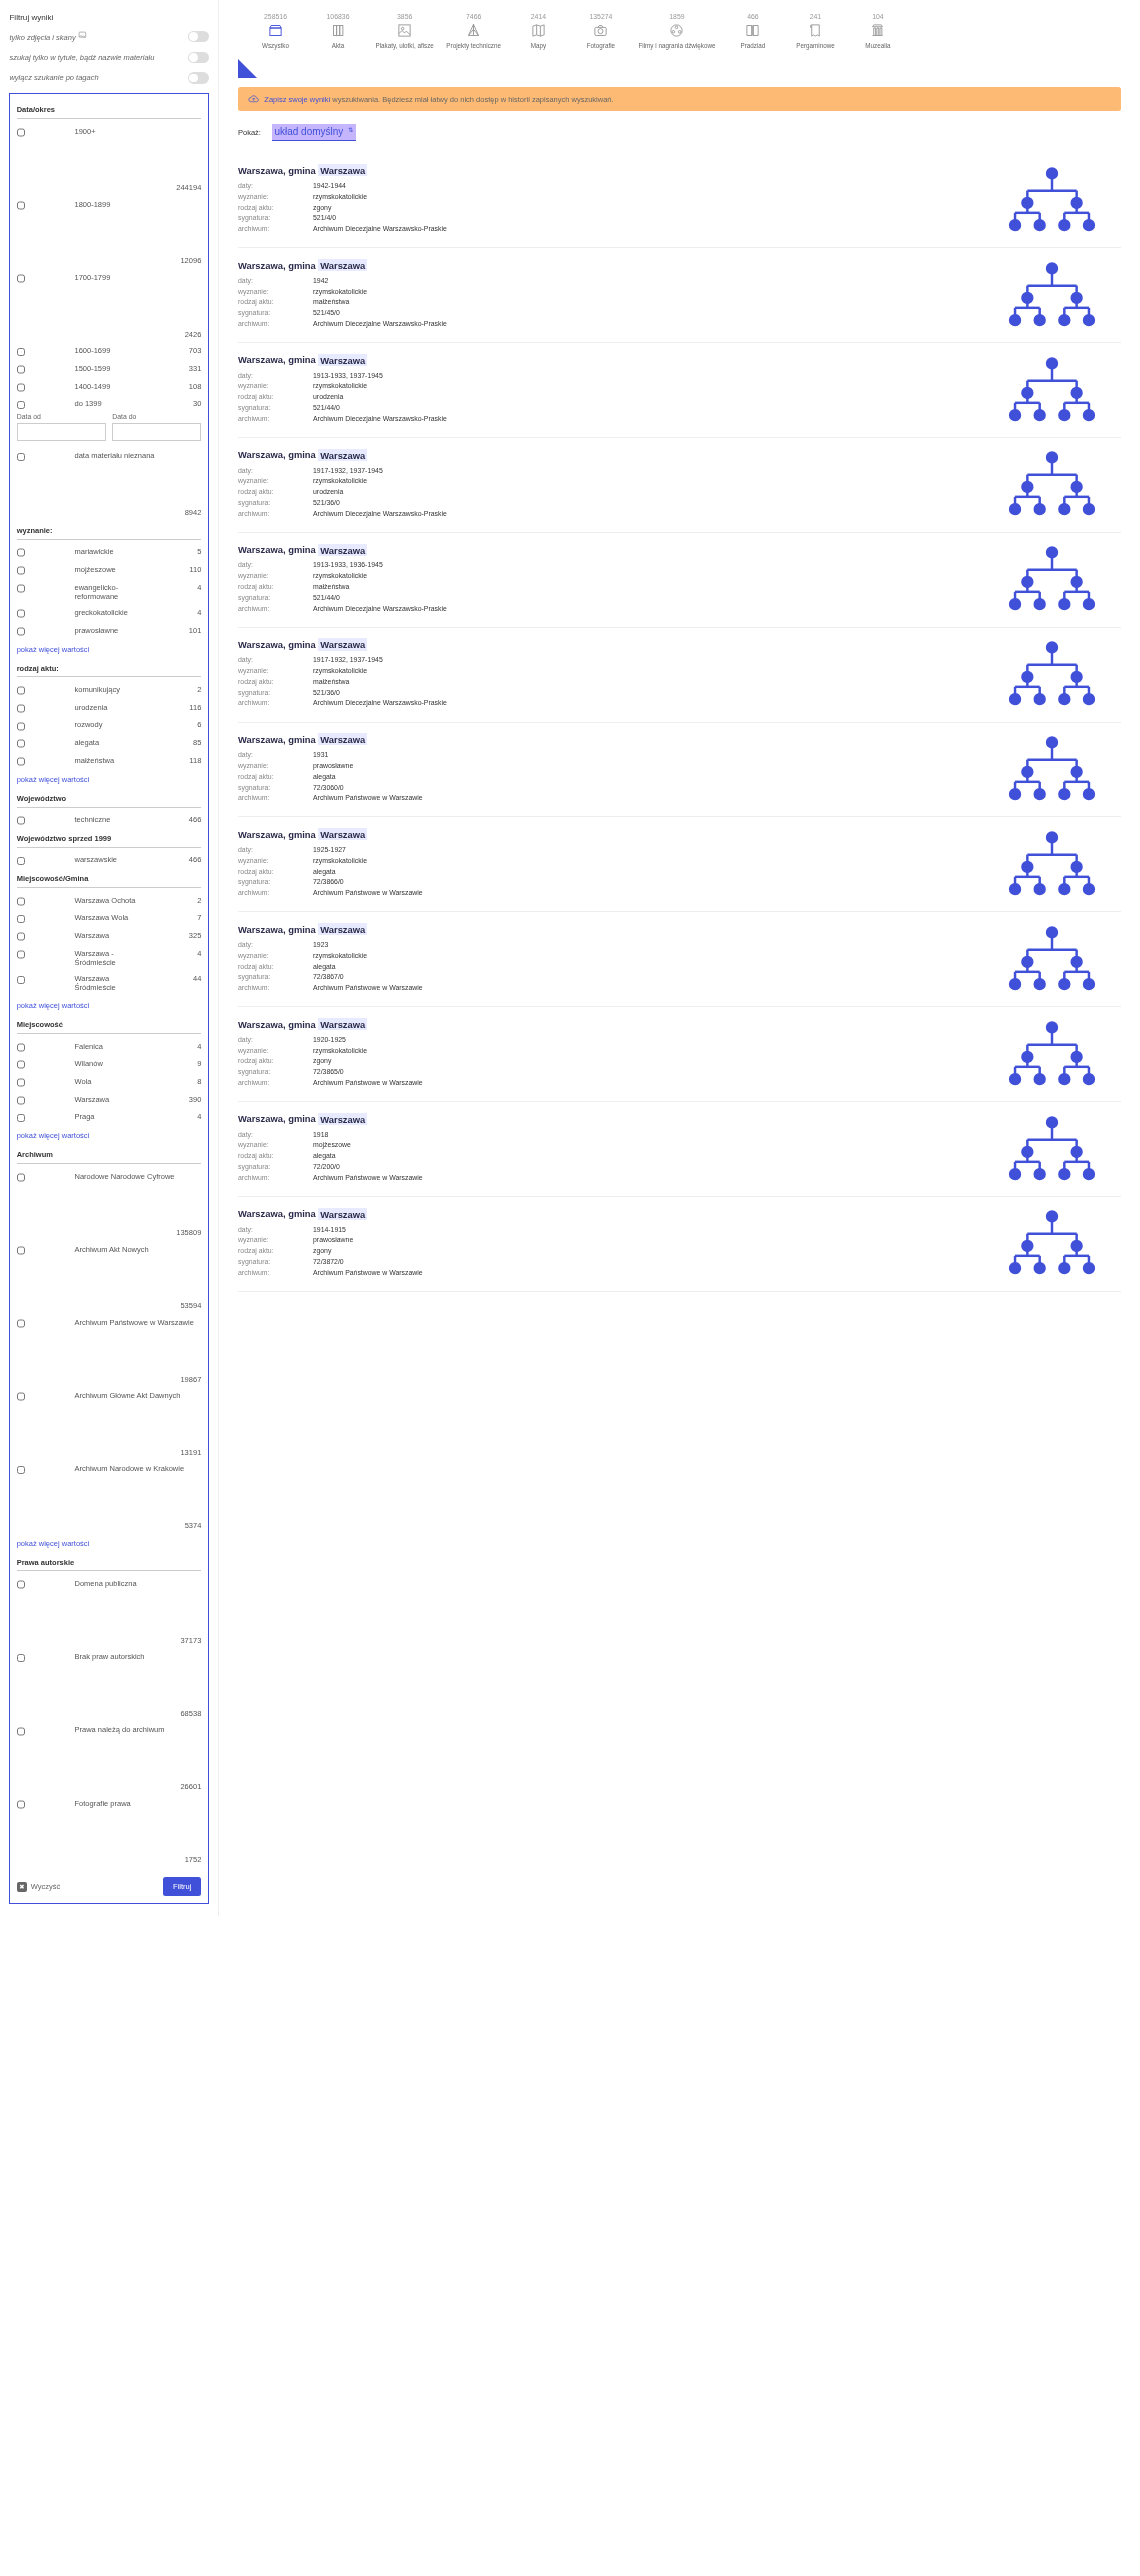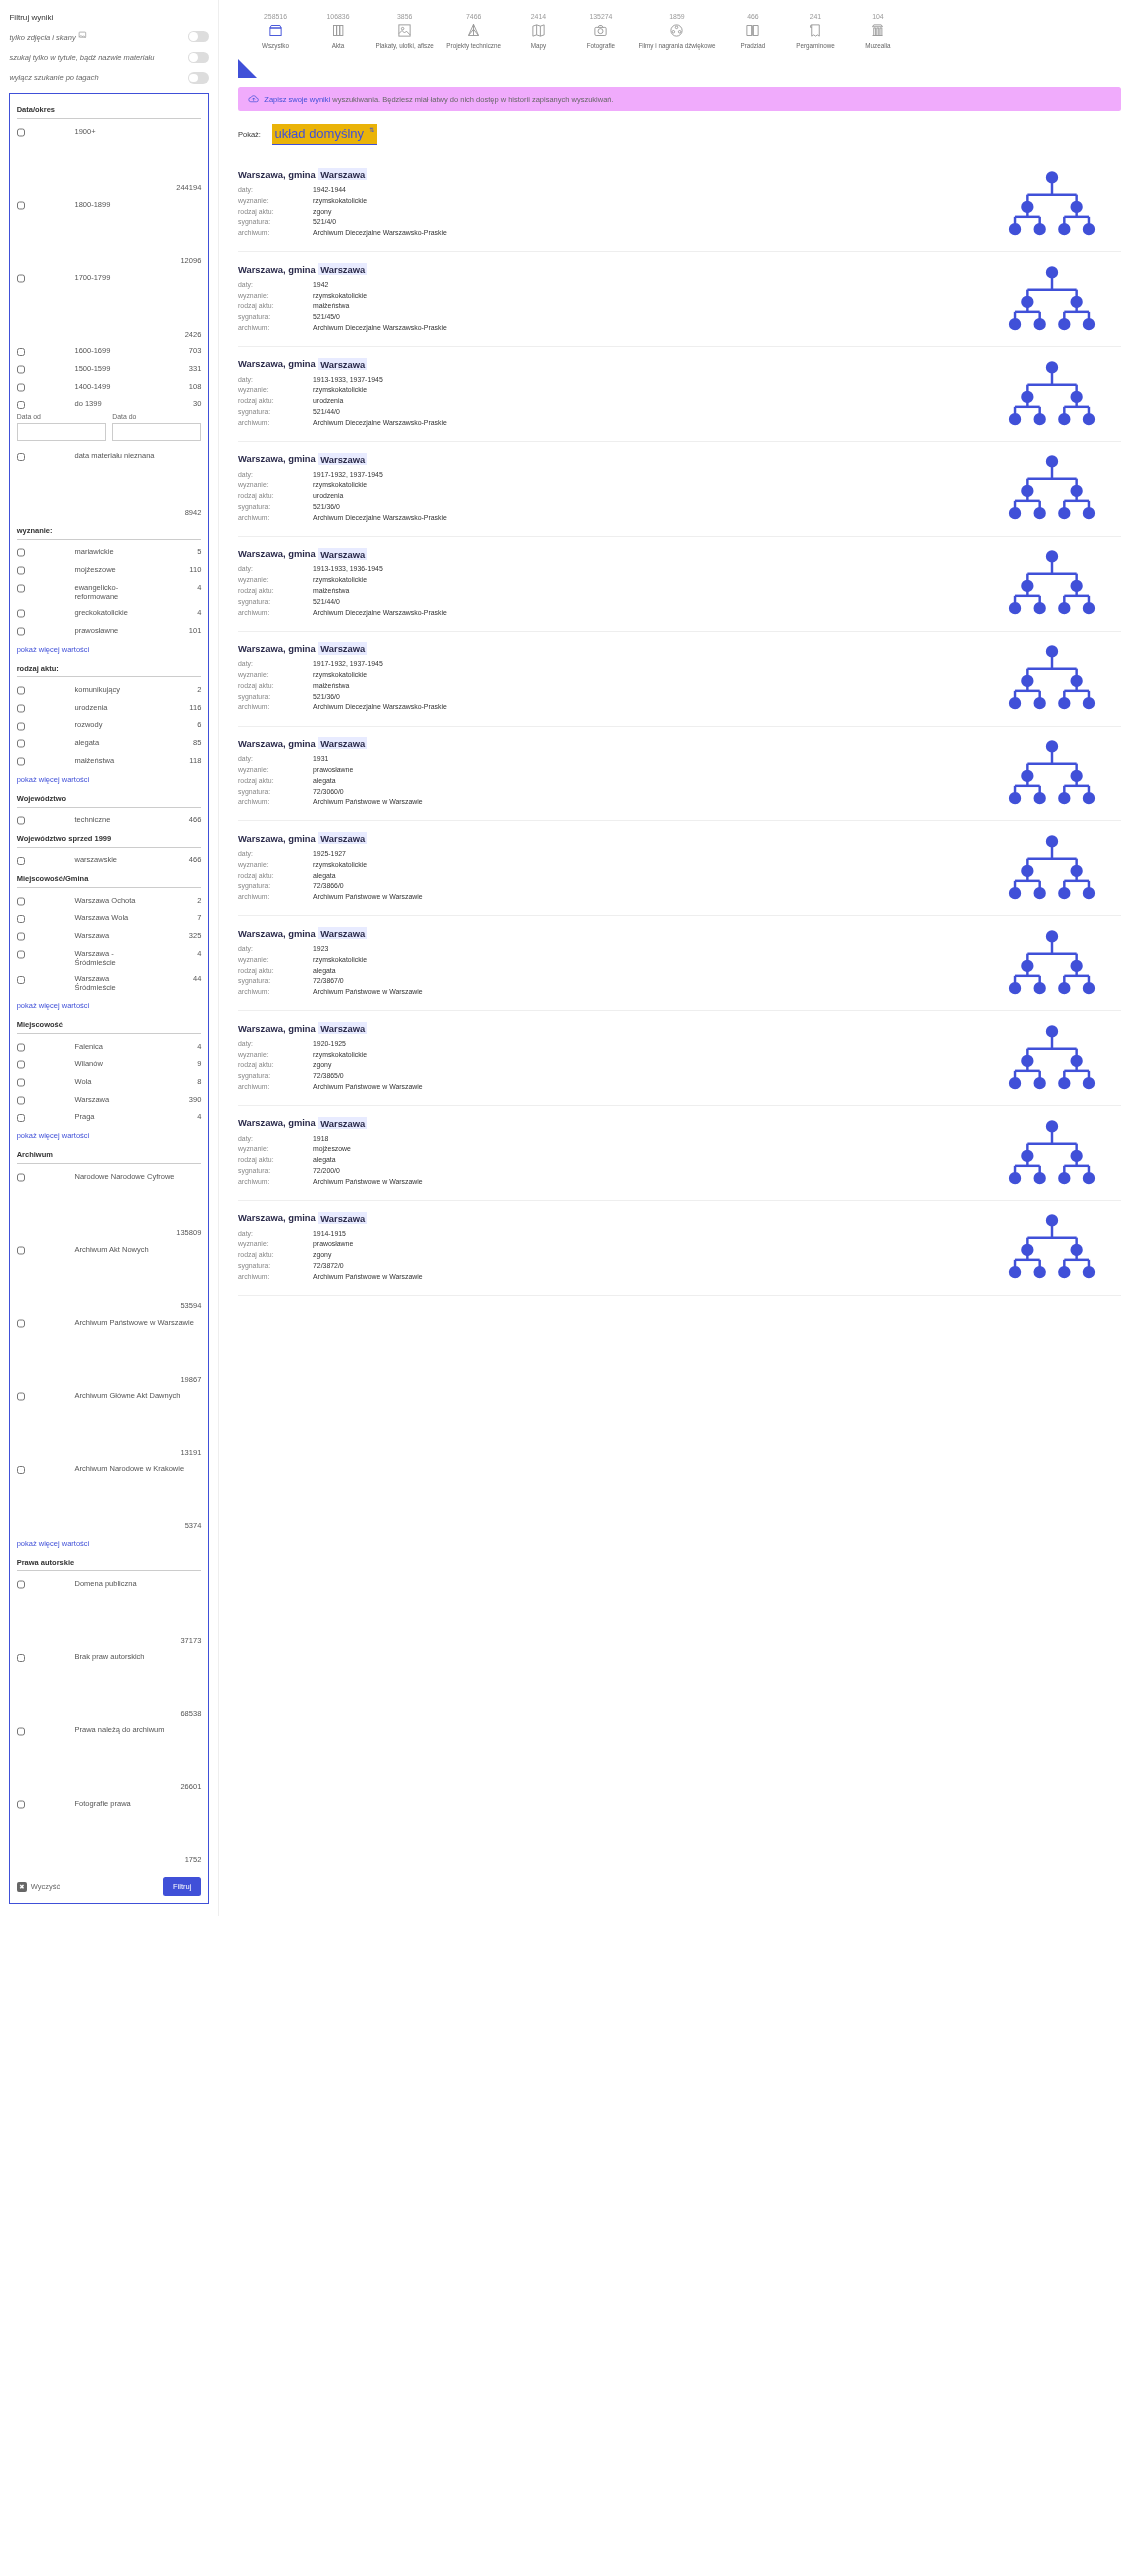--- a/index.html
+++ b/index.html
@@ -39,27 +39,27 @@
 .cat-tab { text-align: center; cursor: pointer; min-width: 50px; }
 .cat-tab .num { font-size: 6.9px; color: #999; margin-bottom: 3.8px; }
 .cat-tab .icon { width: 19px; height: 15px; margin: 0 auto 3.8px; display: flex; align-items: center; justify-content: center; }
 .cat-tab .name { font-size: 6.3px; color: #666; line-height: 1.2; }
 .cat-tab.active .icon svg { stroke: #4050d8; }
 .cat-icon-svg { width: 15px; height: 15px; stroke: #999; stroke-width: 1.5; fill: none; }
 
 .triangle-marker { width: 0; height: 0; border-left: 19px solid #4050d8; border-top: 19px solid transparent; margin-top: -6.3px; margin-bottom: 9.4px; }
 
 
-.save-bar { background: #f0abfc; padding: 7.5px 10px; border-radius: 2.5px; margin-bottom: 12.5px; font-size: 7.5px; color: #666; display: flex; align-items: center; gap: 5px; }
+.save-bar { background: #fdba74; padding: 7.5px 10px; border-radius: 2.5px; margin-bottom: 12.5px; font-size: 7.5px; color: #666; display: flex; align-items: center; gap: 5px; }
 .save-bar a { color: #4050d8; text-decoration: none; }
 .cloud-icon { width: 11.3px; height: 8.8px; }
 
 
 .sort-row { display: flex; justify-content: flex-start; align-items: center; gap: 11px; margin-bottom: 12.5px; font-size: 7.5px; }
-.sort-row select { border: none; border-bottom: 0.6px solid #4050d8; padding: 2.5px 12.5px 2.5px 2.5px; color: #4050d8; background: #eab308; font-size: 13px; cursor: pointer; appearance: none; }
+.sort-row select { border: none; border-bottom: 0.6px solid #4050d8; padding: 2.5px 12.5px 2.5px 2.5px; color: #4050d8; background: #c4b5fd; font-size: 10px; cursor: pointer; appearance: none; }
 .sort-wrap { position: relative; }
 .sort-wrap::after { content: '⇅'; position: absolute; right: 2.5px; top: 2.5px; color: #4050d8; font-size: 6.3px; pointer-events: none; }
 
 
 .result { display: flex; border-bottom: 0.6px solid #eee; padding: 11.3px 0; }
 .result-info { flex: 1; }
 .result-title { font-size: 9.4px; font-weight: bold; color: #2a2a4a; margin-bottom: 6.3px; }
 .result-title .hl { background: #e8ebff; padding: 0.6px 1.9px; }
 .meta-row { display: flex; font-size: 6.9px; margin-bottom: 3.8px; }
 .meta-label { width: 75px; color: #888; }

